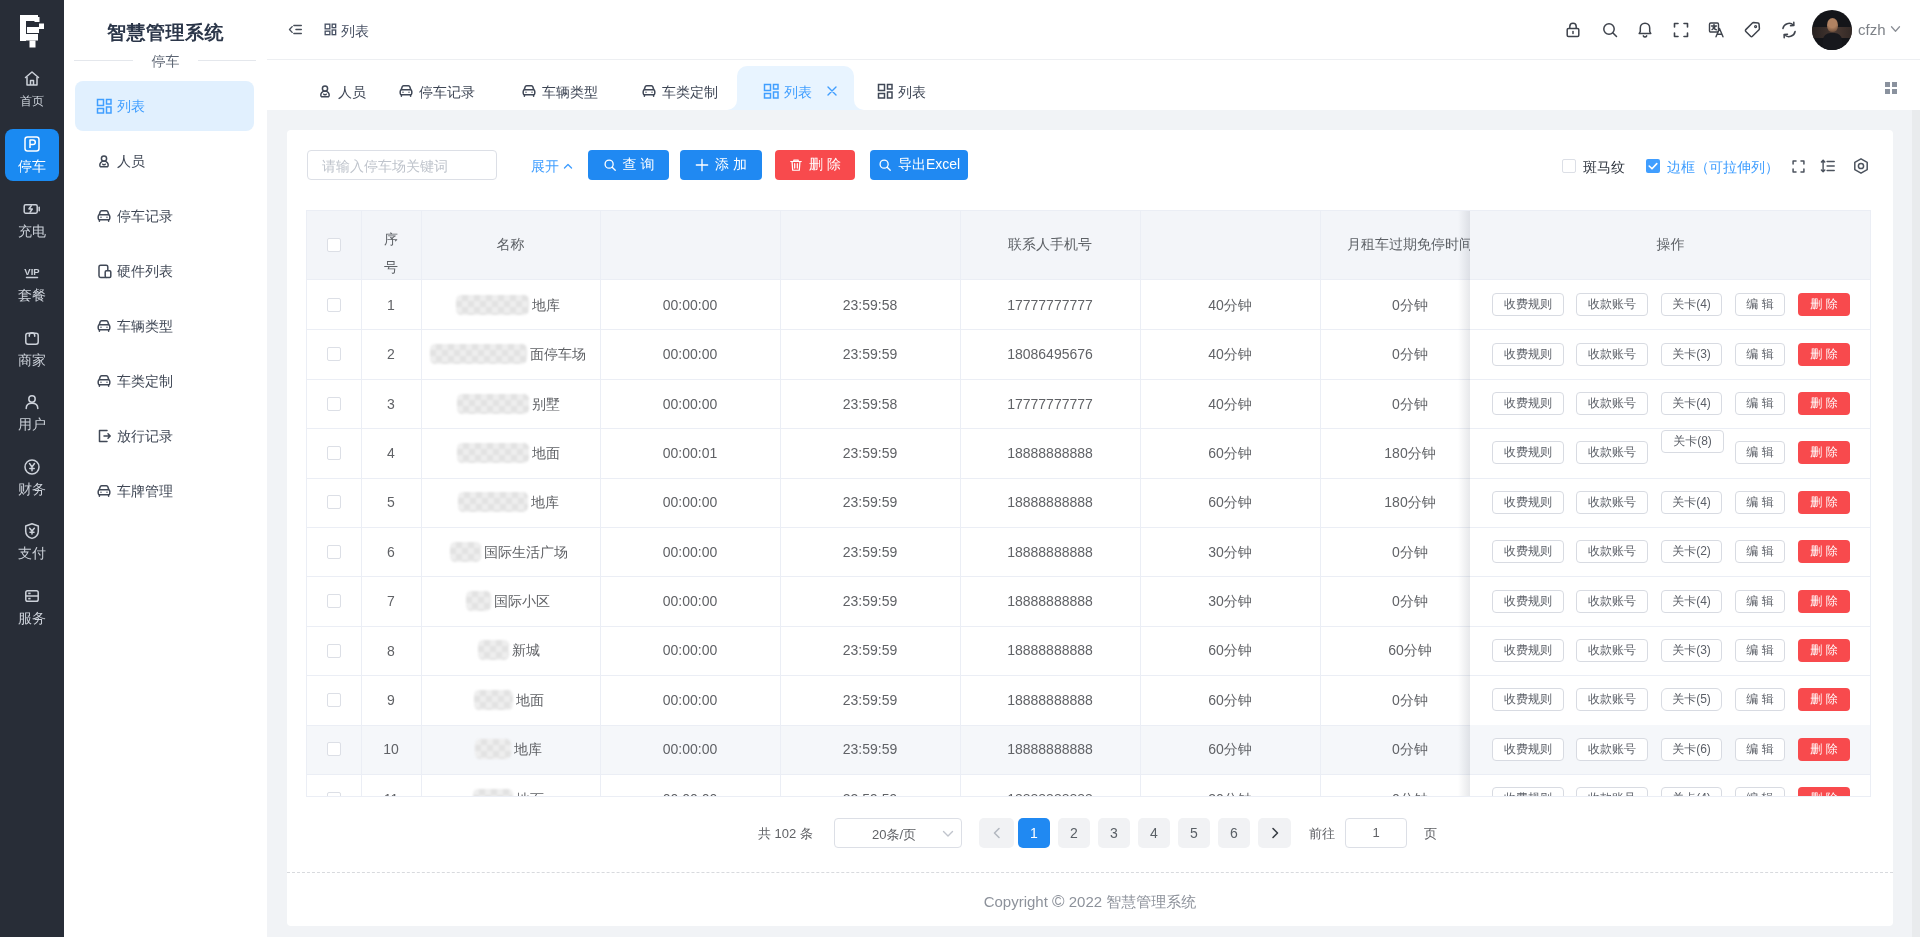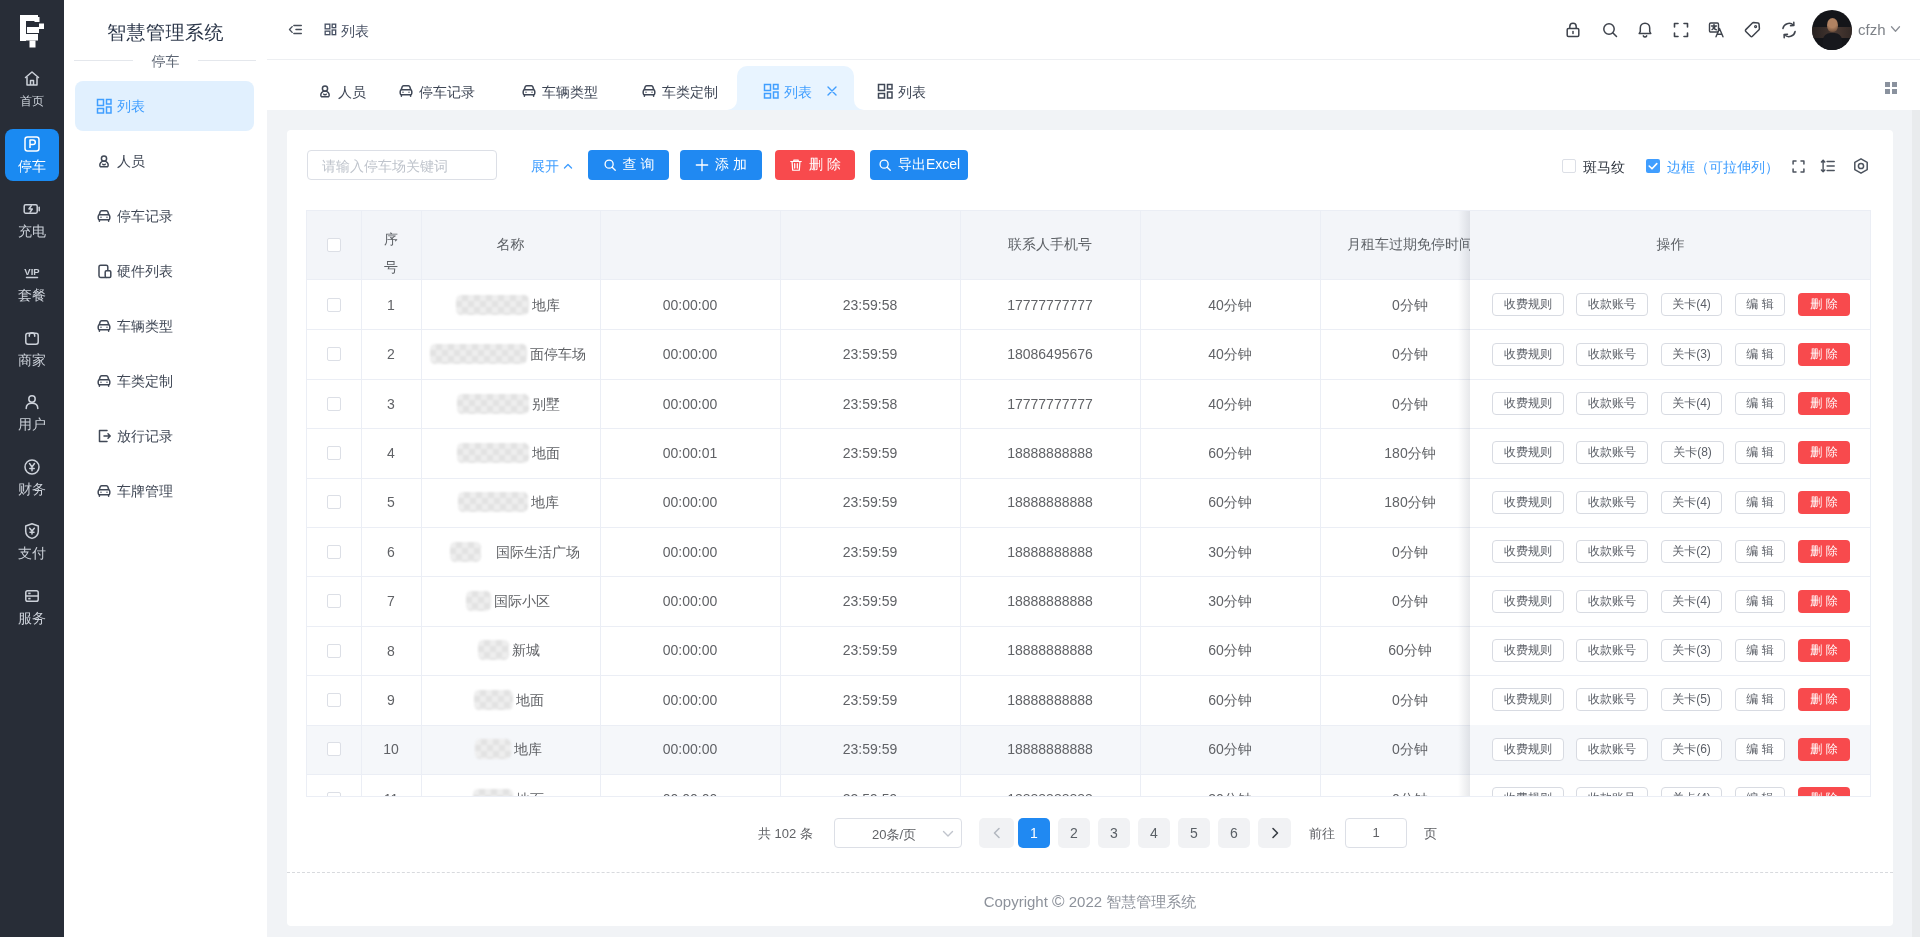--- a/index.html
+++ b/index.html
@@ -166,21 +166,21 @@
   </svg>
 <div style="position:absolute;left:0;top:545px;width:64px;text-align:center;font-size:14px;color:#ccd1d9;">支付</div>
 <svg style="position:absolute;left:23px;top:587px;" width="18" height="18" viewBox="0 0 18 18" fill="none" xmlns="http://www.w3.org/2000/svg">
     <rect x="2.8" y="3.8" width="12.4" height="10.4" rx="1.8" stroke="#ccd1d9" stroke-width="1.5"></rect>
     <path d="M2.8 9 H15.2" stroke="#ccd1d9" stroke-width="1.5"></path>
     <rect x="5.2" y="5.6" width="2.4" height="1.6" fill="#ccd1d9"></rect>
     <rect x="5.2" y="10.8" width="2.4" height="1.6" fill="#ccd1d9"></rect>
   </svg>
 <div style="position:absolute;left:0;top:610px;width:64px;text-align:center;font-size:14px;color:#ccd1d9;">服务</div>
 <div style="position:absolute;left:64px;top:0;width:203px;height:937px;background:#fff;"></div>
-<div style="position:absolute;left:64px;top:0;width:203px;text-align:center;padding-top:20px;font-size:19px;font-weight:400;color:#2b3649;letter-spacing:0.5px;">智慧管理系统</div>
+<div style="position:absolute;left:64px;top:0;width:203px;text-align:center;padding-top:20px;font-size:19px;font-weight:700;color:#2b3649;letter-spacing:0.5px;">智慧管理系统</div>
 <div style="position:absolute;left:74px;top:60px;width:59px;height:1px;background:#e4e7ec;"></div>
 <div style="position:absolute;left:198px;top:60px;width:58px;height:1px;background:#e4e7ec;"></div>
 <div style="position:absolute;left:64px;top:53px;width:203px;text-align:center;font-size:14px;color:#5b6472;">停车</div>
 <div style="position:absolute;left:75px;top:81px;width:179px;height:50px;background:#e1f0fe;border-radius:8px;"></div>
 <svg style="position:absolute;left:96px;top:98px;" width="16" height="16" viewBox="0 0 16 16" fill="none" xmlns="http://www.w3.org/2000/svg">
     <rect x="1.5" y="1.5" width="6" height="6" stroke="#409eff" stroke-width="1.5"></rect>
     <rect x="10.5" y="1.5" width="4.5" height="4.5" stroke="#409eff" stroke-width="1.5"></rect>
     <rect x="1.5" y="10.5" width="6" height="4.5" stroke="#409eff" stroke-width="1.5"></rect>
     <rect x="10.5" y="9" width="4.5" height="6" stroke="#409eff" stroke-width="1.5"></rect>
   </svg>
@@ -337,21 +337,21 @@
     <div style="position:absolute;left:225px;top:284px;font-size:14px;color:#606266;line-height:16px;">地库</div>
     <div style="position:absolute;left:294px;top:284px;width:180px;text-align:center;font-size:14px;color:#606266;line-height:16px;">00:00:00</div>
     <div style="position:absolute;left:474px;top:284px;width:180px;text-align:center;font-size:14px;color:#606266;line-height:16px;">23:59:59</div>
     <div style="position:absolute;left:654px;top:284px;width:180px;text-align:center;font-size:14px;color:#606266;line-height:16px;">18888888888</div>
     <div style="position:absolute;left:834px;top:284px;width:180px;text-align:center;font-size:14px;color:#606266;line-height:16px;">60分钟</div>
     <div style="position:absolute;left:1014px;top:284px;width:180px;text-align:center;font-size:14px;color:#606266;line-height:16px;">180分钟</div>
     <div style="position:absolute;left:0;top:317.0px;width:1565px;height:1px;background:#ebeef5;"></div>
     <div style="position:absolute;left:21px;top:334.7px;width:14px;height:14px;border:1px solid #dcdfe6;border-radius:2px;background:#fff;"></div>
     <div style="position:absolute;left:55px;top:333.7px;width:60px;text-align:center;font-size:14px;color:#606266;line-height:16px;">6</div>
     <div class="mosaic" style="position:absolute;left:144px;top:332px;width:31px;height:20px;"></div>
-    <div style="position:absolute;left:178px;top:334px;font-size:14px;color:#606266;line-height:16px;margin-left:12px;">国际生活广场</div>
+    <div style="position:absolute;left:178px;top:334px;font-size:14px;color:#606266;line-height:16px;">国际生活广场</div>
     <div style="position:absolute;left:294px;top:334px;width:180px;text-align:center;font-size:14px;color:#606266;line-height:16px;">00:00:00</div>
     <div style="position:absolute;left:474px;top:334px;width:180px;text-align:center;font-size:14px;color:#606266;line-height:16px;">23:59:59</div>
     <div style="position:absolute;left:654px;top:334px;width:180px;text-align:center;font-size:14px;color:#606266;line-height:16px;">18888888888</div>
     <div style="position:absolute;left:834px;top:334px;width:180px;text-align:center;font-size:14px;color:#606266;line-height:16px;">30分钟</div>
     <div style="position:absolute;left:1014px;top:334px;width:180px;text-align:center;font-size:14px;color:#606266;line-height:16px;">0分钟</div>
     <div style="position:absolute;left:0;top:366.4px;width:1565px;height:1px;background:#ebeef5;"></div>
     <div style="position:absolute;left:21px;top:384.09999999999997px;width:14px;height:14px;border:1px solid #dcdfe6;border-radius:2px;background:#fff;"></div>
     <div style="position:absolute;left:55px;top:383.09999999999997px;width:60px;text-align:center;font-size:14px;color:#606266;line-height:16px;">7</div>
     <div class="mosaic" style="position:absolute;left:160px;top:381px;width:25px;height:20px;"></div>
     <div style="position:absolute;left:188px;top:383px;font-size:14px;color:#606266;line-height:16px;">国际小区</div>
@@ -427,21 +427,21 @@
     <div class="btn" style="left:1492px;top:133px;width:52px;height:23px;background:#f84a4d;font-size:12px;">删 除</div>
     <div style="position:absolute;left:1164px;top:168.8px;width:401px;height:1px;background:#ebeef5;"></div>
     <div class="abtn" style="left:1186px;top:182px;width:72px;">收费规则</div>
     <div class="abtn" style="left:1270px;top:182px;width:72px;">收款账号</div>
     <div class="abtn" style="left:1355px;top:182px;width:61px;">关卡(4)</div>
     <div class="abtn" style="left:1429px;top:182px;width:50px;">编 辑</div>
     <div class="btn" style="left:1492px;top:182px;width:52px;height:23px;background:#f84a4d;font-size:12px;">删 除</div>
     <div style="position:absolute;left:1164px;top:218.2px;width:401px;height:1px;background:#ebeef5;"></div>
     <div class="abtn" style="left:1186px;top:231px;width:72px;">收费规则</div>
     <div class="abtn" style="left:1270px;top:231px;width:72px;">收款账号</div>
-    <div class="abtn" style="left:1355px;top:231px;width:63px;">关卡(8)</div>
+    <div class="abtn" style="left:1355px;top:220px;width:63px;">关卡(8)</div>
     <div class="abtn" style="left:1429px;top:231px;width:50px;">编 辑</div>
     <div class="btn" style="left:1492px;top:231px;width:52px;height:23px;background:#f84a4d;font-size:12px;">删 除</div>
     <div style="position:absolute;left:1164px;top:267.6px;width:401px;height:1px;background:#ebeef5;"></div>
     <div class="abtn" style="left:1186px;top:281px;width:72px;">收费规则</div>
     <div class="abtn" style="left:1270px;top:281px;width:72px;">收款账号</div>
     <div class="abtn" style="left:1355px;top:281px;width:61px;">关卡(4)</div>
     <div class="abtn" style="left:1429px;top:281px;width:50px;">编 辑</div>
     <div class="btn" style="left:1492px;top:281px;width:52px;height:23px;background:#f84a4d;font-size:12px;">删 除</div>
     <div style="position:absolute;left:1164px;top:317.0px;width:401px;height:1px;background:#ebeef5;"></div>
     <div class="abtn" style="left:1186px;top:330px;width:72px;">收费规则</div>
@@ -457,21 +457,21 @@
     <div class="btn" style="left:1492px;top:380px;width:52px;height:23px;background:#f84a4d;font-size:12px;">删 除</div>
     <div style="position:absolute;left:1164px;top:415.8px;width:401px;height:1px;background:#ebeef5;"></div>
     <div class="abtn" style="left:1186px;top:429px;width:72px;">收费规则</div>
     <div class="abtn" style="left:1270px;top:429px;width:72px;">收款账号</div>
     <div class="abtn" style="left:1355px;top:429px;width:61px;">关卡(3)</div>
     <div class="abtn" style="left:1429px;top:429px;width:50px;">编 辑</div>
     <div class="btn" style="left:1492px;top:429px;width:52px;height:23px;background:#f84a4d;font-size:12px;">删 除</div>
     <div style="position:absolute;left:1164px;top:465.2px;width:401px;height:1px;background:#ebeef5;"></div>
     <div class="abtn" style="left:1186px;top:478px;width:72px;">收费规则</div>
     <div class="abtn" style="left:1270px;top:478px;width:72px;">收款账号</div>
-    <div class="abtn" style="left:1355px;top:478px;width:61px;">关卡(5)</div>
+    <div class="abtn" style="left:1355px;top:478px;width:61px;border-radius:6px;">关卡(5)</div>
     <div class="abtn" style="left:1429px;top:478px;width:50px;">编 辑</div>
     <div class="btn" style="left:1492px;top:478px;width:52px;height:23px;background:#f84a4d;font-size:12px;">删 除</div>
     <div style="position:absolute;left:1164px;top:514.6px;width:401px;height:1px;background:#ebeef5;"></div>
     <div style="position:absolute;left:1164px;top:514.5999999999999px;width:401px;height:49.4px;background:#f5f7fa;"></div>
     <div class="abtn" style="left:1186px;top:528px;width:72px;">收费规则</div>
     <div class="abtn" style="left:1270px;top:528px;width:72px;">收款账号</div>
     <div class="abtn" style="left:1355px;top:528px;width:61px;">关卡(6)</div>
     <div class="abtn" style="left:1429px;top:528px;width:50px;">编 辑</div>
     <div class="btn" style="left:1492px;top:528px;width:52px;height:23px;background:#f84a4d;font-size:12px;">删 除</div>
     <div style="position:absolute;left:1164px;top:564.0px;width:401px;height:1px;background:#ebeef5;"></div>

